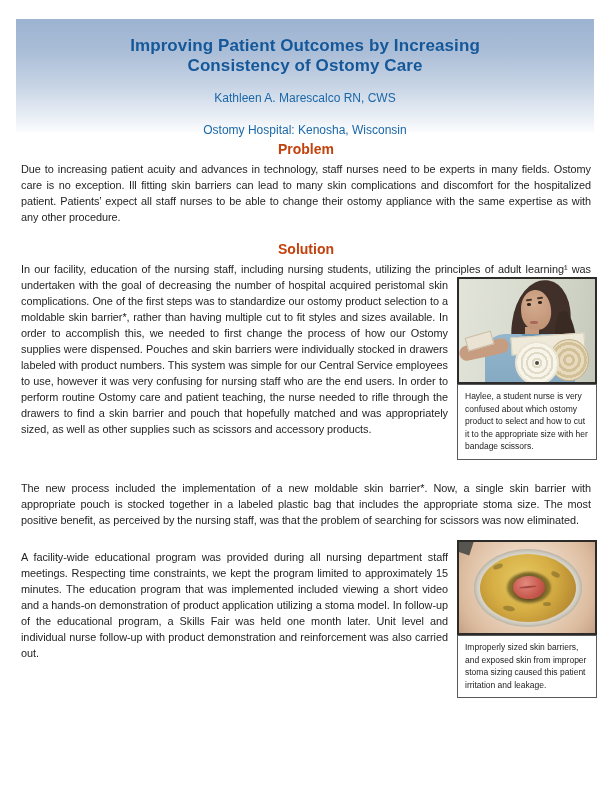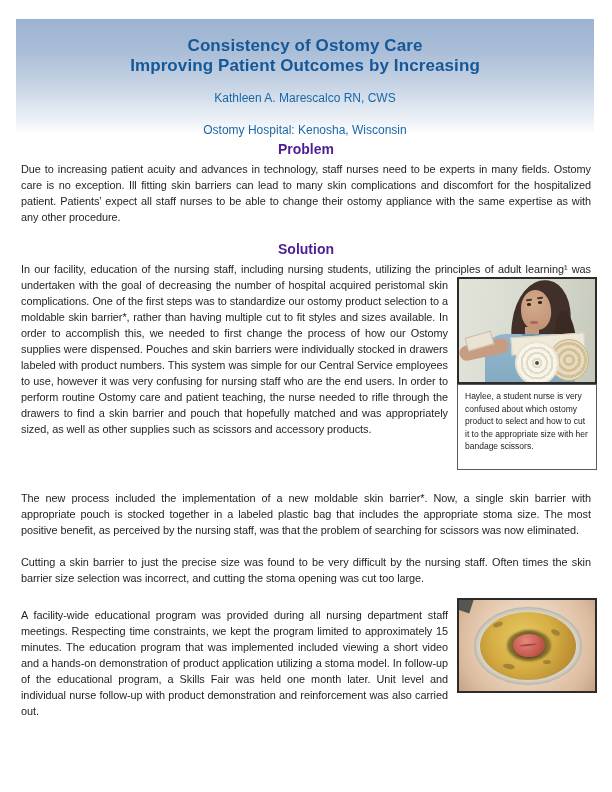--- a/index.html
+++ b/index.html
@@ -36,21 +36,21 @@
     line-height: 15.5px;
     color: #1a67a8;
     margin-top: 16px;
   }
   
   .content { padding: 0 21px; }
   .section-heading {
     text-align: center;
     font-size: 14px;
     font-weight: bold;
-    color: #4c1d95;
+    color: #c2410c;
     margin-top: 9px;
     margin-bottom: 4px;
   }
   .section-heading.solution { margin-top: 7px; }
   .para {
     font-size: 10.9px;
     line-height: 16px;
     color: #1f1f1f;
     text-align: justify;
     margin-bottom: 16px;
@@ -71,21 +71,21 @@
     overflow: hidden;
     background: #cfd3c7;
   }
   .photo.nurse { height: 107px; }
   .photo.stoma { height: 95px; }
   .caption {
     border: 1px solid #5a5a5a;
     background: #ffffff;
     font-size: 8.5px;
     line-height: 12.6px;
-    padding: 5px 6px 16px 7px;
+    padding: 5px 6px 6px 7px;
     color: #1b1b1b;
     text-align: left;
     letter-spacing: 0;
   }
   
   .nurse-wall {
     position: absolute; inset: 0;
     background: linear-gradient(100deg, #e2e4da 0%, #d6d9cc 55%, #c5c9bb 100%);
   }
   .n-hair-main {
@@ -193,22 +193,22 @@
   }
   .clearfix::after { content: ""; display: block; clear: both; }
 </style>
 </head>
 <body>
 
 <div class="page">
 
   <div class="banner">
     <div>
+      <span class="title-line">Improving Patient Outcomes by Increasing</span>
       <span class="title-line">Consistency of Ostomy Care</span>
-      <span class="title-line">Improving Patient Outcomes by Increasing</span>
     </div>
     <div class="author-block">
       <span class="author-line">Kathleen A. Marescalco RN, CWS</span>
       <span class="author-line">Ostomy Hospital: Kenosha, Wisconsin</span>
     </div>
   </div>
 
   <div class="content">
 
     <div class="section-heading">Problem</div>
@@ -241,35 +241,35 @@
           <span class="n-disc-white"></span>
           <span class="n-disc-dot"></span>
         </span>
         <span class="caption" style="display:block">Haylee, a student nurse is very confused about which ostomy product to select and how to cut it to the appropriate size with her bandage scissors.</span>
       </span>
       <span>learning¹ was undertaken with the goal of decreasing the number of hospital acquired peristomal skin complications. One of the first steps was to standardize our ostomy product selection to a moldable skin barrier*, rather than having multiple cut to fit styles and sizes available. In order to accomplish this, we needed to first change the process of how our Ostomy supplies were dispensed. Pouches and skin barriers were individually stocked in drawers labeled with product numbers. This system was simple for our Central Service employees to use, however it was very confusing for nursing staff who are the end users. In order to perform routine Ostomy care and patient teaching, the nurse needed to rifle through the drawers to find a skin barrier and pouch that hopefully matched and was appropriately sized, as well as other supplies such as scissors and accessory products.</span>
     </div>
 
     <div class="para">The new process included the implementation of a new moldable skin barrier*. Now, a single skin barrier with appropriate pouch is stocked together in a labeled plastic bag that includes the appropriate stoma size. The most positive benefit, as perceived by the nursing staff, was that the problem of searching for scissors was now eliminated.</div>
 
-    <div class="para">Cutting a skin barrier to just the precise size was found to be very difficult by the nursing staff. Often times the skin barrier size selection was incorrect, and cutting the stoma opening was cut too large.</div>
 
     <div class="para last clearfix">
       <span class="figure stoma-fig" style="display:block">
         <span class="photo stoma" style="display:block">
           <span class="s-skin"></span>
           <span class="s-corner"></span>
           <span class="s-ring-outer"></span>
           <span class="s-ring-yellow"></span>
           <span class="s-mottle m1"></span>
           <span class="s-mottle m2"></span>
           <span class="s-mottle m3"></span>
           <span class="s-mottle m4"></span>
           <span class="s-ring-dark"></span>
           <span class="s-stoma"></span>
           <span class="s-crease"></span>
         </span>
+        <span class="caption" style="display:block">Improperly sized skin barriers, and exposed skin from improper stoma sizing caused this patient irritation and leakage.</span>
       </span>
       <span>A facility-wide educational program was provided during all nursing department staff meetings. Respecting time constraints, we kept the program limited to approximately 15 minutes. The education program that was implemented included viewing a short video and a hands-on demonstration of product application utilizing a stoma model. In follow-up of the educational program, a Skills Fair was held one month later. Unit level and individual nurse follow-up with product demonstration and reinforcement was also carried out.</span>
     </div>
 
   </div>
 </div>
 
 </body></html>

